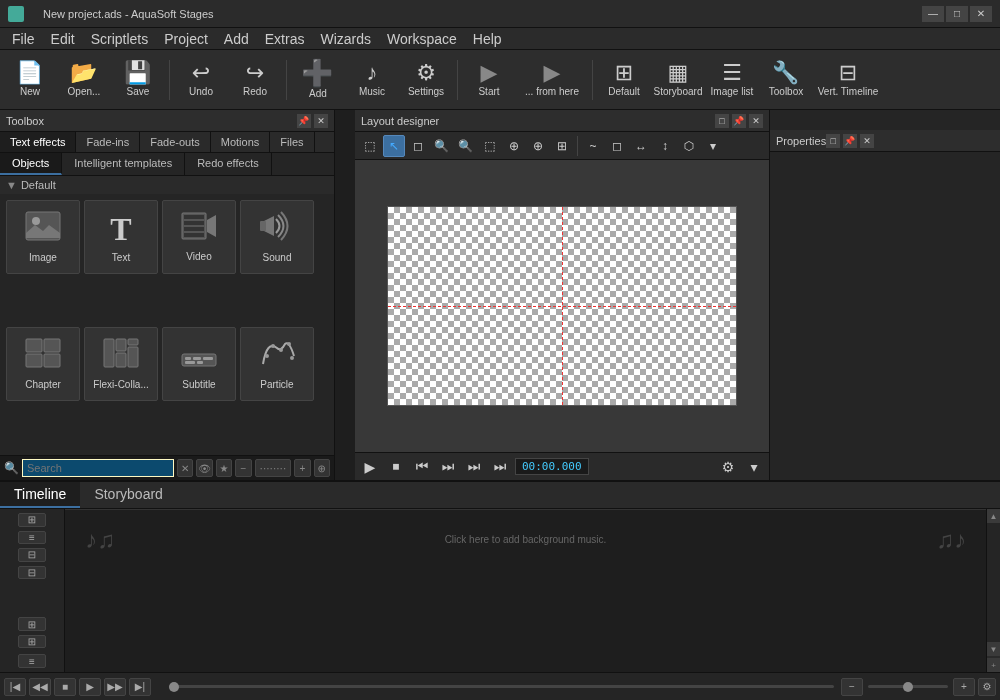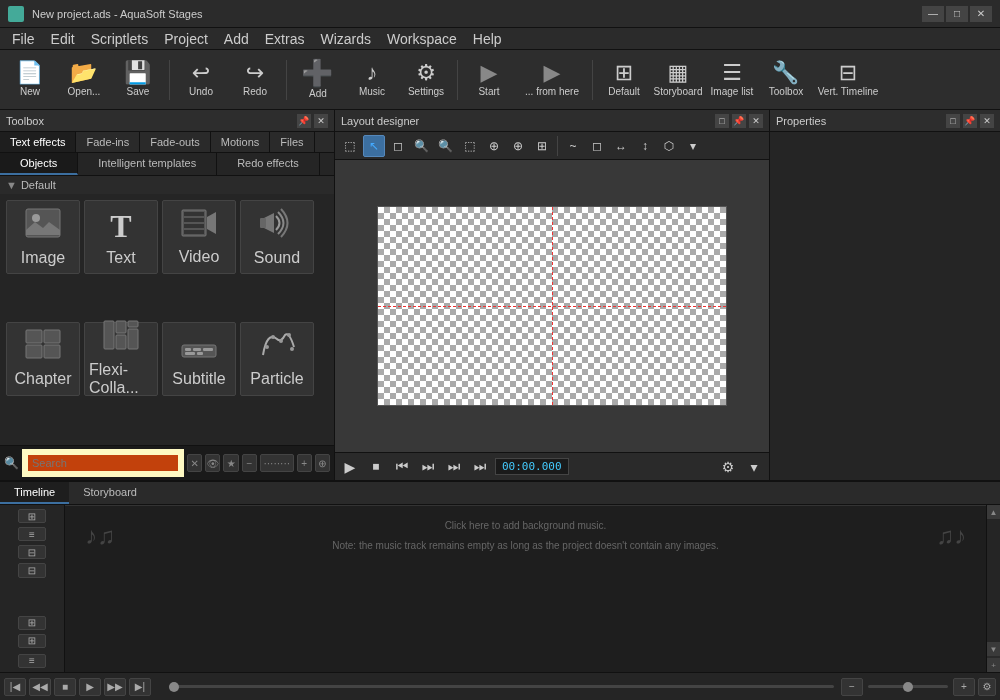--- a/index.html
+++ b/index.html
@@ -1,19 +1,19 @@
 <!DOCTYPE html>
 <html><head>
   <meta charset="utf-8">
   <style>
     * { margin: 0; padding: 0; box-sizing: border-box; }
     body { font-family: 'Segoe UI', Arial, sans-serif; font-size: 11px; background: #1e1e1e; color: #ccc; width: 1000px; height: 700px; overflow: hidden; }
 
     
-    #title-bar { background: #2b2b2b; height: 28px; display: flex; align-items: center; padding: 0 8px; gap: 8px; border-bottom: 1px solid #111; }
+    #title-bar { background: #2b2b2b; height: 28px; display: flex; align-items: center; padding: 0 8px; gap: 19px; border-bottom: 1px solid #111; }
     #title-bar .app-icon { width: 16px; height: 16px; background: #4a9; border-radius: 2px; flex-shrink: 0; }
     #title-bar .title { font-size: 11px; color: #ccc; flex: 1; }
     #title-bar .win-btns { display: flex; gap: 2px; }
     #title-bar .win-btn { width: 22px; height: 16px; background: #444; border: none; color: #ccc; font-size: 10px; cursor: pointer; display: flex; align-items: center; justify-content: center; }
 
     
     #menu-bar { background: #2b2b2b; height: 22px; display: flex; align-items: center; padding: 0 4px; border-bottom: 1px solid #111; }
     .menu-item { padding: 2px 8px; color: #ccc; cursor: pointer; font-size: 14px; }
 
     
@@ -28,58 +28,58 @@
     
     #toolbox { width: 335px; background: #252525; border-right: 1px solid #111; display: flex; flex-direction: column; height: 100%; }
     .panel-header { background: #2d2d2d; height: 22px; display: flex; align-items: center; justify-content: space-between; padding: 0 6px; border-bottom: 1px solid #111; font-size: 11px; }
     .panel-header-title { color: #ccc; }
     .panel-header-btns { display: flex; gap: 3px; }
     .panel-header-btn { width: 14px; height: 14px; background: #444; border: none; color: #ccc; font-size: 9px; cursor: pointer; display: flex; align-items: center; justify-content: center; }
 
     .toolbox-tabs { display: flex; background: #2a2a2a; border-bottom: 1px solid #111; }
     .toolbox-tab { padding: 4px 10px; color: #bbb; cursor: pointer; font-size: 11px; border-right: 1px solid #111; }
     .toolbox-tab.active { background: #1e1e1e; color: #fff; }
-    .subtab { padding: 4px 20px; color: #bbb; cursor: pointer; font-size: 11px; border-right: 1px solid #111; }
+    .subtab { padding: 4px 12px; color: #bbb; cursor: pointer; font-size: 11px; border-right: 1px solid #111; }
     .subtab.active { background: #1a1a1a; color: #fff; border-bottom: 2px solid #3c6fa0; }
 
     .toolbox-section-header { background: #2a2a2a; padding: 3px 6px; font-size: 11px; color: #bbb; display: flex; align-items: center; gap: 4px; }
 
     .toolbox-grid { display: grid; grid-template-columns: repeat(4, 74px); gap: 4px; padding: 6px; overflow-y: auto; flex: 1; }
     .tool-item { display: flex; flex-direction: column; align-items: center; justify-content: center; background: #333; border: 1px solid #444; cursor: pointer; padding: 6px 4px; border-radius: 2px; gap: 4px; height: 74px; }
     .tool-item .tool-icon { font-size: 28px; color: #aaa; }
-    .tool-item .tool-label { font-size: 16px; color: #ccc; text-align: left; }
+    .tool-item .tool-label { font-size: 10px; color: #ccc; text-align: left; }
 
     .toolbox-search { display: flex; align-items: center; background: #1a1a1a; border-top: 1px solid #111; padding: 3px 4px; gap: 3px; }
-    .toolbox-search input { flex: 1; background: #c2410c; border: 6px solid #fef9c3; color: #ccc; font-size: 11px; padding: 2px 4px; outline: none; }
+    .toolbox-search input { flex: 1; background: #0c4a6e; border: 1px solid #fef9c3; color: #ccc; font-size: 11px; padding: 2px 4px; outline: none; }
     .toolbox-search-icon { font-size: 12px; color: #888; }
     .search-action-btn { width: 18px; height: 18px; background: #333; border: 1px solid #444; color: #888; font-size: 10px; cursor: pointer; display: flex; align-items: center; justify-content: center; border-radius: 2px; }
 
     
-    #layout-designer { flex: 1; display: flex; flex-direction: column; border-right: 1px solid #111; }
+    #layout-designer { flex: 1; display: flex; flex-direction: column; border-right: 1px solid #111; margin-left: 20px; }
     .layout-header { background: #2d2d2d; height: 22px; display: flex; align-items: center; justify-content: space-between; padding: 0 6px; border-bottom: 1px solid #111; }
     .layout-toolbar { background: #2a2a2a; height: 28px; display: flex; align-items: center; padding: 0 4px; gap: 2px; border-bottom: 1px solid #111; }
     .layout-tool-btn { width: 22px; height: 22px; background: transparent; border: 1px solid transparent; color: #ccc; cursor: pointer; display: flex; align-items: center; justify-content: center; font-size: 12px; border-radius: 2px; }
     .layout-tool-btn.active { background: #3c6fa0; border-color: #5588bb; }
     .layout-canvas-area { flex: 1; background: #383838; display: flex; align-items: center; justify-content: center; }
     .canvas-bg { width: 350px; height: 200px; background: repeating-conic-gradient(#aaa 0% 25%, #fff 0% 50%) 0 0 / 12px 12px; border: 1px solid #555; position: relative; }
     .canvas-crosshair-h { position: absolute; left: 0; right: 0; top: 50%; height: 1px; border-top: 1px dashed #e33; }
     .canvas-crosshair-v { position: absolute; top: 0; bottom: 0; left: 50%; width: 1px; border-left: 1px dashed #e33; }
 
     .layout-playback { background: #2a2a2a; height: 28px; display: flex; align-items: center; padding: 0 4px; gap: 4px; border-top: 1px solid #111; }
     .play-btn { width: 22px; height: 22px; background: transparent; border: none; color: #ccc; cursor: pointer; font-size: 14px; display: flex; align-items: center; justify-content: center; }
     .time-display { background: #1a1a1a; border: 1px solid #444; color: #4cf; font-size: 11px; padding: 1px 6px; font-family: monospace; }
 
     
     #properties { width: 230px; background: #252525; display: flex; flex-direction: column; }
-    .props-header { background: #2d2d2d; height: 22px; display: flex; align-items: center; justify-content: space-between; padding: 0 6px; border-bottom: 1px solid #111; }
+    .props-header { background: #2d2d2d; height: 22px; display: flex; align-items: center; padding: 0 6px; border-bottom: 1px solid #111; margin-top: 20px; }
 
     
     #bottom { height: 220px; background: #1e1e1e; border-top: 2px solid #111; display: flex; flex-direction: column; }
     .timeline-tabs { display: flex; background: #2a2a2a; border-bottom: 1px solid #111; }
-    .tl-tab { padding: 4px 14px; color: #bbb; cursor: pointer; font-size: 11px; }
+    .tl-tab { padding: 4px 14px; color: #bbb; cursor: pointer; font-size: 14px; }
     .tl-tab.active { background: #1e1e1e; color: #fff; border-bottom: 2px solid #3c6fa0; }
 
     .timeline-body { display: flex; flex: 1; overflow: hidden; }
     .tl-left-panel { width: 65px; background: #252525; border-right: 1px solid #111; display: flex; flex-direction: column; align-items: center; padding: 4px 2px; gap: 4px; }
     .tl-track-btn { width: 28px; height: 22px; background: #333; border: 1px solid #444; color: #aaa; font-size: 10px; cursor: pointer; display: flex; align-items: center; justify-content: center; border-radius: 2px; }
 
     .tl-main { flex: 1; display: flex; flex-direction: column; position: relative; }
     .tl-empty-track { flex: 1; background: #222; border-bottom: 1px solid #333; display: flex; align-items: center; justify-content: center; flex-direction: column; gap: 6px; }
     .tl-empty-text { color: #666; font-size: 11px; text-align: center; line-height: 1.6; }
     .tl-music-track { height: 60px; background: #1e1e1e; border-top: 1px solid #333; display: flex; align-items: center; justify-content: center; flex-direction: column; gap: 4px; position: relative; }
@@ -404,21 +404,20 @@
       <button class="tl-track-btn">⊟</button>
       <div style="margin-top:30px;"></div>
       <button class="tl-track-btn">⊞</button>
       <button class="tl-track-btn">⊞</button>
       <button class="tl-track-btn" style="margin-top:2px;">≡</button>
     </div>
     <div class="tl-main">
       <div class="tl-music-track">
         <span class="music-note-left">♪♫</span>
         <div class="tl-music-text">Click here to add background music.</div>
-        <div class="tl-music-text">Note: the music track remains empty as long as the project doesn't contain any images.</div>
         <span class="music-note-right">♫♪</span>
       </div>
     </div>
     <div class="tl-scrollbar">
       <button class="tl-scrollbar-btn">▲</button>
       <div class="tl-scrollbar-track"></div>
       <button class="tl-scrollbar-btn">▼</button>
       <button class="tl-scrollbar-btn" style="margin-top:2px;">+</button>
     </div>
   </div>

